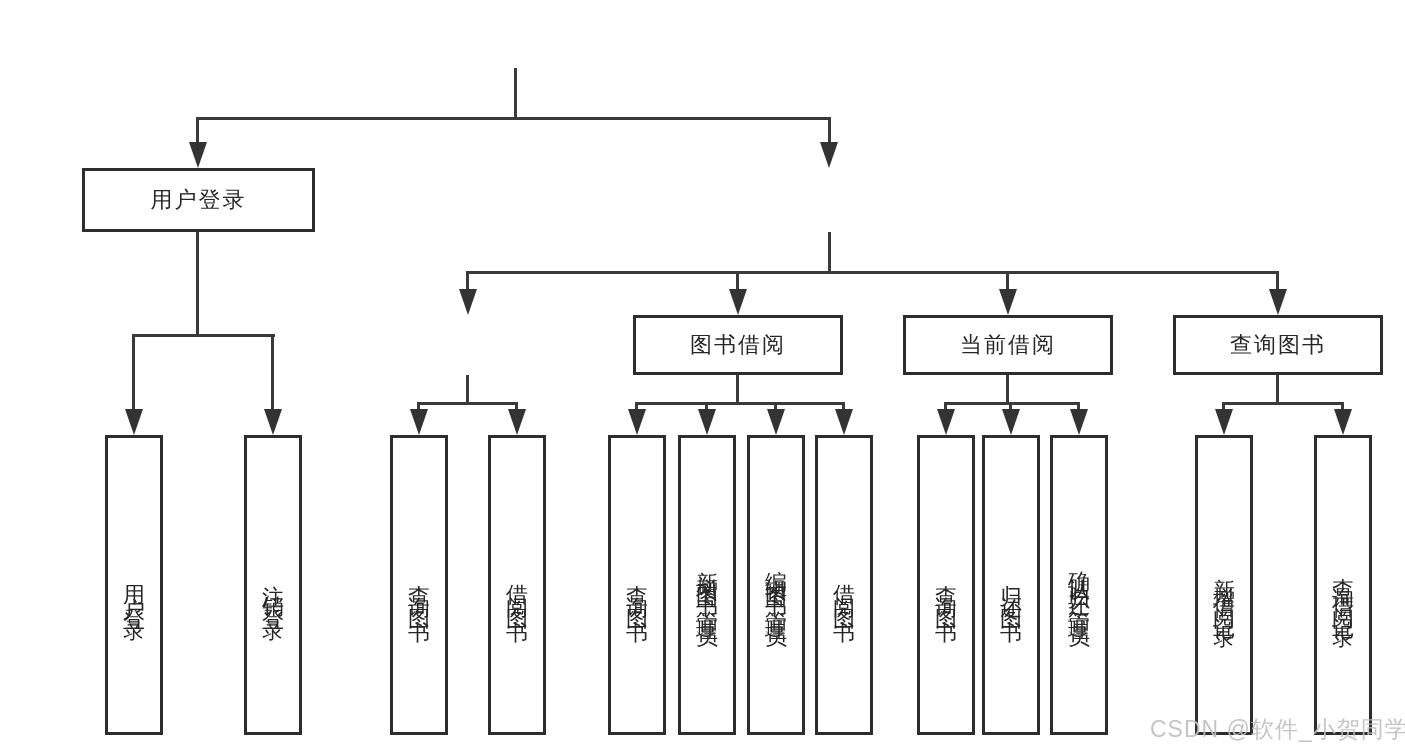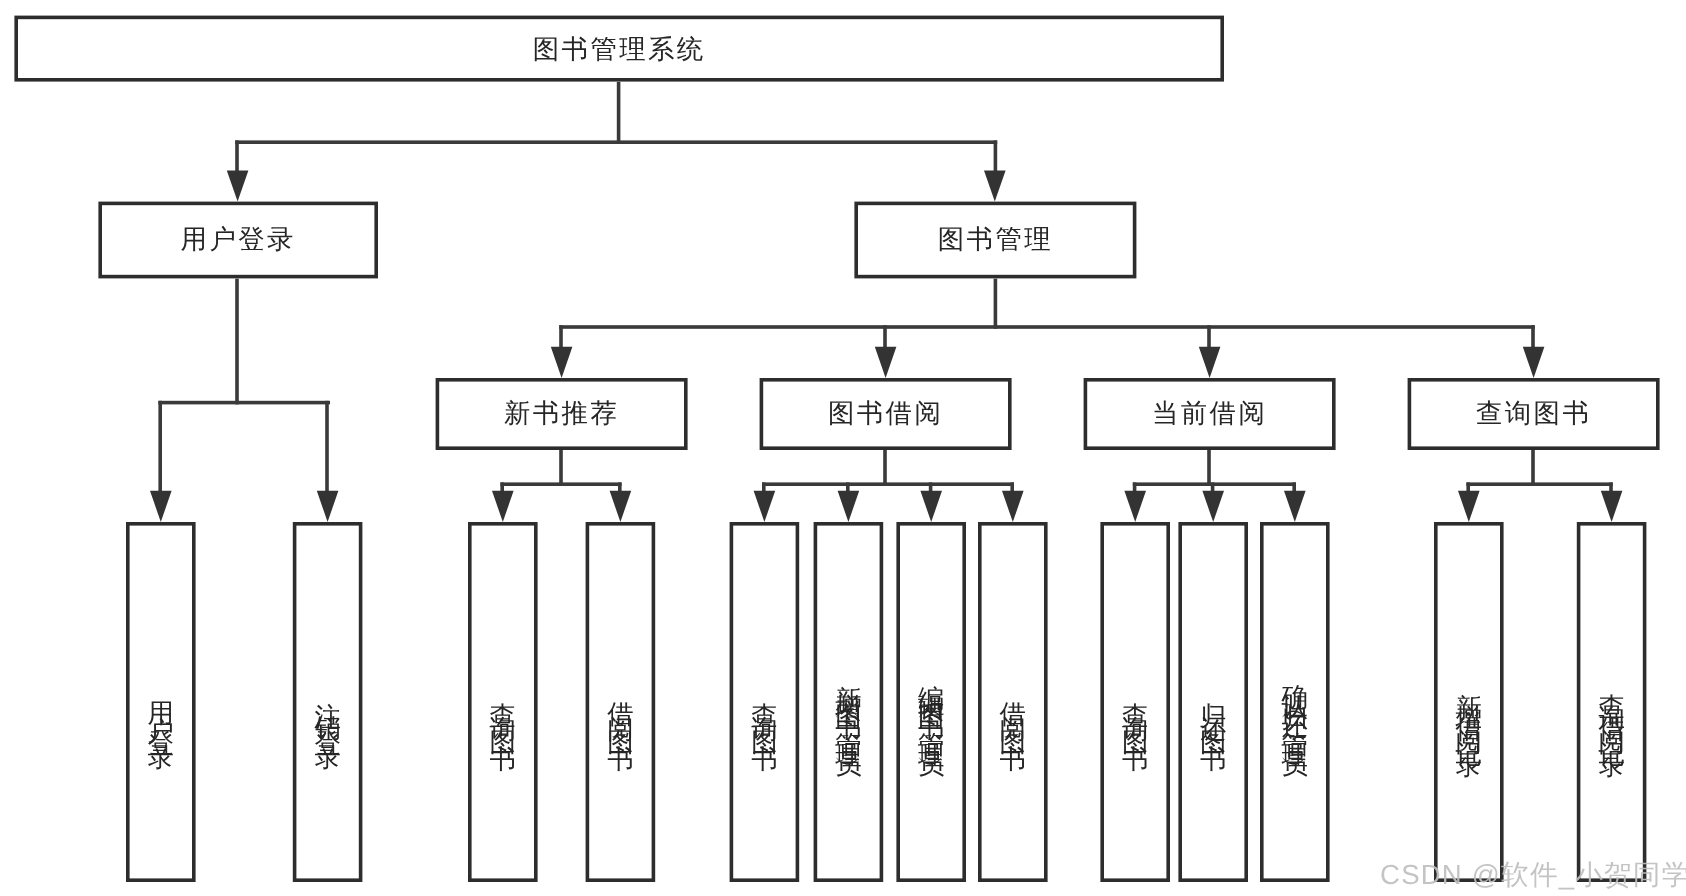--- a/index.html
+++ b/index.html
@@ -32,59 +32,50 @@
     position:absolute; left:1150px; top:714px; z-index:5;
     font-size:23px; color:#bfbfbf; opacity:0.92; letter-spacing:1px;
     white-space:nowrap;
   }
 </style>
 </head>
 <body>
 
 <div class="canvas">
 
-  <div class="box" style="left:12px;top:13px;width:1008px;height:55px">
-    <span>图书管理系统</span>
-  </div>
 
   <div class="vline" style="left:514px;top:68px;height:52px"></div>
   <div class="hline" style="left:196px;top:117px;width:635px"></div>
   <div class="vline" style="left:196px;top:117px;height:28px"></div>
   <div class="vline" style="left:828px;top:117px;height:28px"></div>
   <div class="arrow" style="left:189px;top:142px"></div>
   <div class="arrow" style="left:820px;top:142px"></div>
 
   <div class="box" style="left:82px;top:168px;width:233px;height:64px">
     <span>用户登录</span>
-  </div>
-  <div class="box" style="left:712px;top:168px;width:235px;height:64px">
-    <span>图书管理</span>
   </div>
 
   <div class="vline" style="left:196px;top:232px;height:105px"></div>
   <div class="hline" style="left:132px;top:334px;width:143px"></div>
   <div class="vline" style="left:132px;top:334px;height:78px"></div>
   <div class="vline" style="left:271px;top:334px;height:78px"></div>
   <div class="arrow" style="left:125px;top:409px"></div>
   <div class="arrow" style="left:264px;top:409px"></div>
 
   <div class="vline" style="left:828px;top:232px;height:42px"></div>
   <div class="hline" style="left:466px;top:271px;width:813px"></div>
   <div class="vline" style="left:466px;top:271px;height:21px"></div>
   <div class="vline" style="left:736px;top:271px;height:21px"></div>
   <div class="vline" style="left:1006px;top:271px;height:21px"></div>
   <div class="vline" style="left:1276px;top:271px;height:21px"></div>
   <div class="arrow" style="left:459px;top:289px"></div>
   <div class="arrow" style="left:729px;top:289px"></div>
   <div class="arrow" style="left:999px;top:289px"></div>
   <div class="arrow" style="left:1269px;top:289px"></div>
 
-  <div class="box" style="left:363px;top:315px;width:210px;height:60px">
-    <span>新书推荐</span>
-  </div>
   <div class="box" style="left:633px;top:315px;width:210px;height:60px">
     <span>图书借阅</span>
   </div>
   <div class="box" style="left:903px;top:315px;width:210px;height:60px">
     <span>当前借阅</span>
   </div>
   <div class="box" style="left:1173px;top:315px;width:210px;height:60px">
     <span>查询图书</span>
   </div>
 

